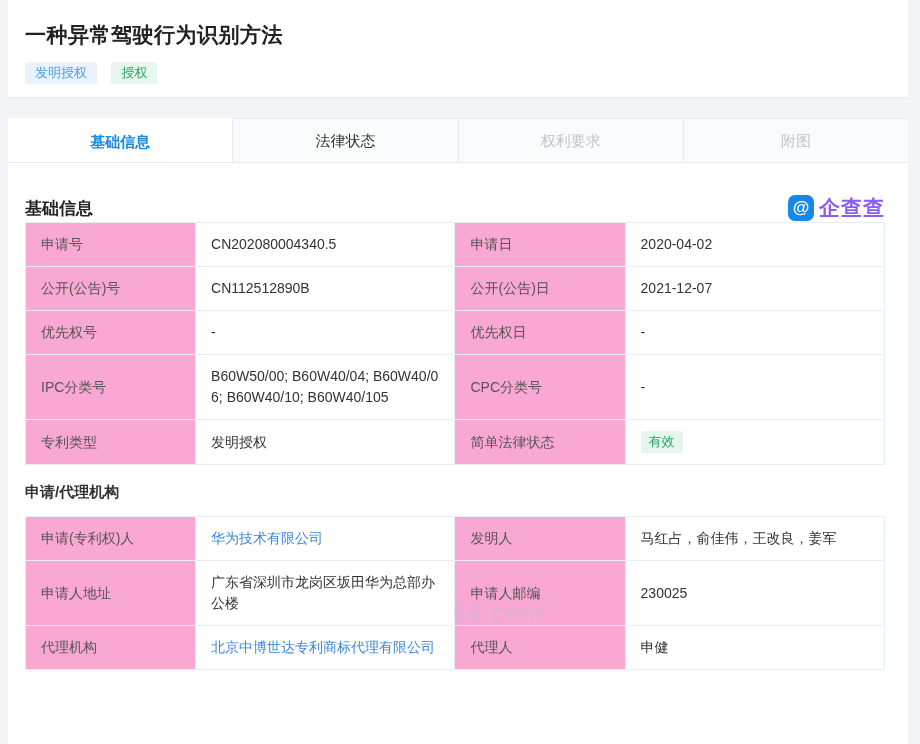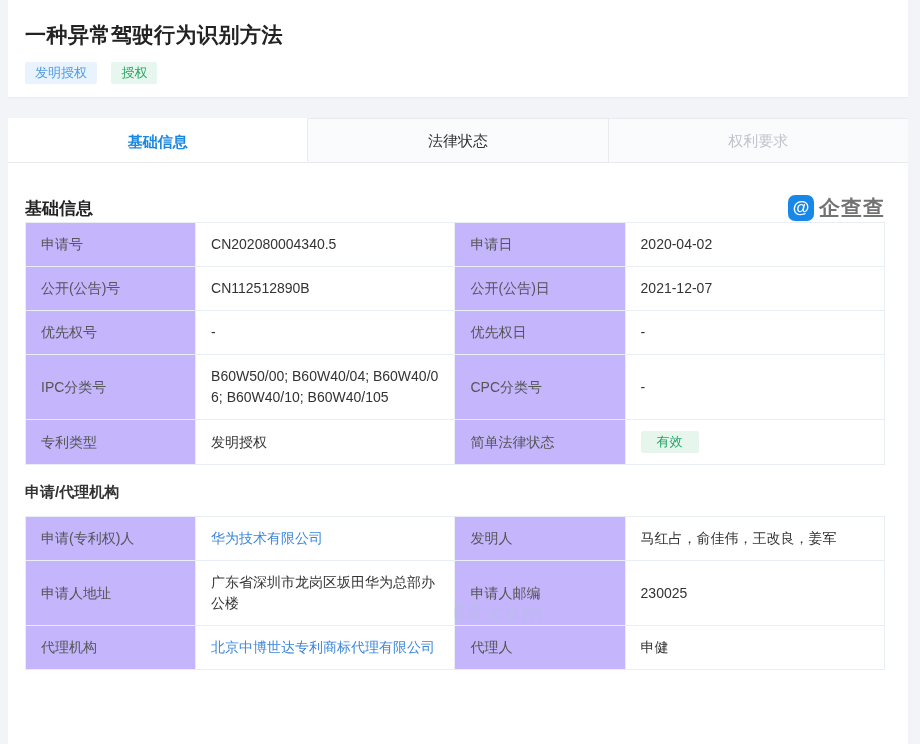--- a/index.html
+++ b/index.html
@@ -88,21 +88,21 @@
     font-size: 17px;
     font-weight: bold;
     display: inline-flex;
     align-items: center;
     justify-content: center;
     margin-right: 5px;
   }
   .brand-text {
     font-size: 21px;
     font-weight: bold;
-    color: #737373;
+    color: #8b5cf6;
     letter-spacing: 1px;
   }
   h3.sub {
     font-size: 15px;
     font-weight: bold;
     color: #333;
     margin-top: 25px;
     margin-bottom: 14px;
   }
   h3.sub2 { margin-top: 18px; }
@@ -113,30 +113,30 @@
     table-layout: fixed;
   }
   td {
     border: 1px solid #e8eef4;
     font-size: 14px;
     padding: 11px 15px;
     line-height: 21px;
     vertical-align: middle;
     word-break: break-all;
   }
-  td.lbl { background: #c4b5fd; color: #555; }
+  td.lbl { background: #f9a8d4; color: #555; }
   td.val { background: #fff; color: #333; }
   a.link { color: #3e87d9; text-decoration: none; cursor: pointer; }
   .badge-green {
     display: inline-block;
     background: #e6f6ed;
     color: #21a463;
     font-size: 13px;
     line-height: 22px;
-    padding: 0 16px;
+    padding: 0 8px;
     border-radius: 2px;
   }
   .watermark {
     position: absolute;
     left: 445px;
     top: 437px;
     font-size: 23px;
     font-weight: bold;
     color: rgba(176, 196, 216, 0.28);
     pointer-events: none;
@@ -153,20 +153,21 @@
     <div class="tags">
       <span class="tag tag-blue">发明授权</span>
       <span class="tag tag-green">授权</span>
     </div>
   </div>
 
   <div class="tabbar">
     <div class="tab active">基础信息</div>
     <div class="tab">法律状态</div>
     <div class="tab disabled">权利要求</div>
+    <div class="tab disabled">附图</div>
   </div>
 
   <div class="card content-card">
 
     <div class="section-head">
       <h2>基础信息</h2>
       <div class="brand">
         <span class="brand-icon">@</span>
         <span class="brand-text">企查查</span>
       </div>

